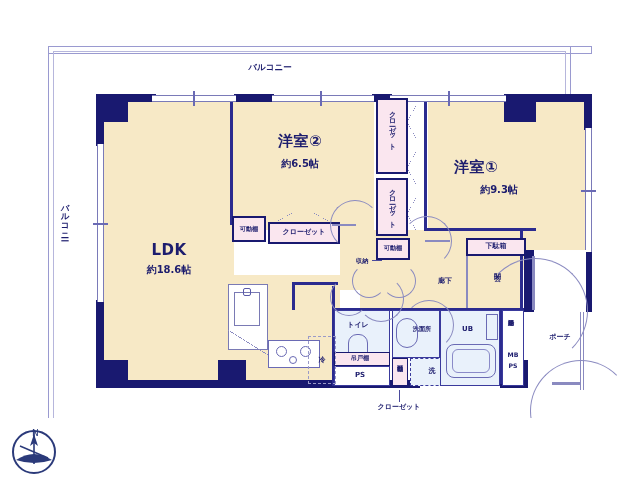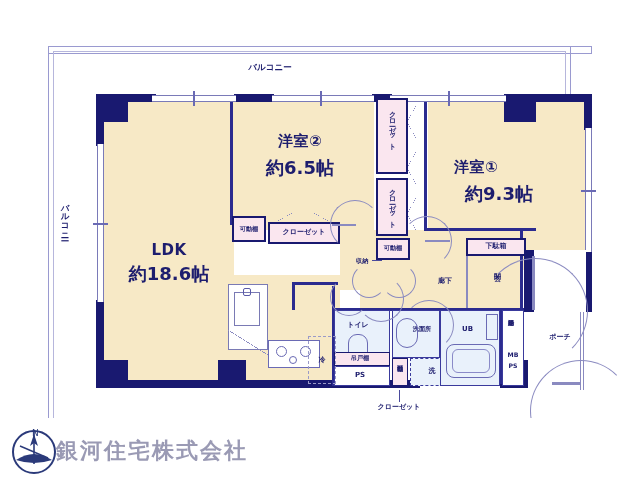--- a/index.html
+++ b/index.html
@@ -15,21 +15,21 @@
   .pink{position:absolute;box-sizing:border-box;background:#fae6ef;border:2px solid #191970;}
   .blue{position:absolute;box-sizing:border-box;background:#e9f1fb;border:1.5px solid #3a3a9c;}
   .white{position:absolute;box-sizing:border-box;background:#ffffff;border:1.5px solid #3a3a9c;}
   .outline{position:absolute;box-sizing:border-box;border:1.5px solid #3a3a9c;}
   .glass{position:absolute;box-sizing:border-box;background:#ffffff;border-top:1.5px solid #7a7ab8;border-bottom:1.5px solid #7a7ab8;}
 
   
   .lbl{position:absolute;color:#1d1d6e;white-space:nowrap;
        font-family:"DejaVu Sans","Liberation Sans",sans-serif;line-height:1;}
   .ttl{font-size:15px;font-weight:700;letter-spacing:.5px;}
-  .sub{font-size:18px;font-weight:700;}
+  .sub{font-size:10px;font-weight:700;}
   .sm{font-size:8.5px;font-weight:700;}
   .xs{font-size:7px;font-weight:700;}
   .tiny{font-size:6.2px;font-weight:700;}
   .vert{writing-mode:vertical-rl;text-orientation:upright;}
   .ctr{transform:translateX(-50%);}
 
   
   .arc{position:absolute;border:1.3px solid #8a8ac0;border-radius:50%;
        background:transparent;}
   .leaf{position:absolute;background:#8a8ac0;}
@@ -233,16 +233,15 @@
 
   <div id="footer">
     <svg width="52" height="52" viewBox="0 0 52 52" style="position:absolute;left:8px;top:6px;">
       <circle cx="26" cy="28" r="21" fill="none" stroke="#2b3a7a" stroke-width="2"></circle>
       <path d="M26 8 L26 40" stroke="#2b3a7a" stroke-width="1.6"></path>
       <path d="M12 22 L40 34" stroke="#2b3a7a" stroke-width="1.4"></path>
       <path d="M26 10 L22 22 L26 19 L30 22 Z" fill="#2b3a7a"></path>
       <path d="M8 36 Q26 24 44 36 Q26 42 8 36 Z" fill="#2b3a7a"></path>
       <text x="24" y="12" font-size="9" fill="#2b3a7a" font-family="DejaVu Sans, sans-serif">N</text>
     </svg>
-    <div class="logoname">銀河住宅株式会社</div>
   </div>
 
 </div>
 
 </body></html>

